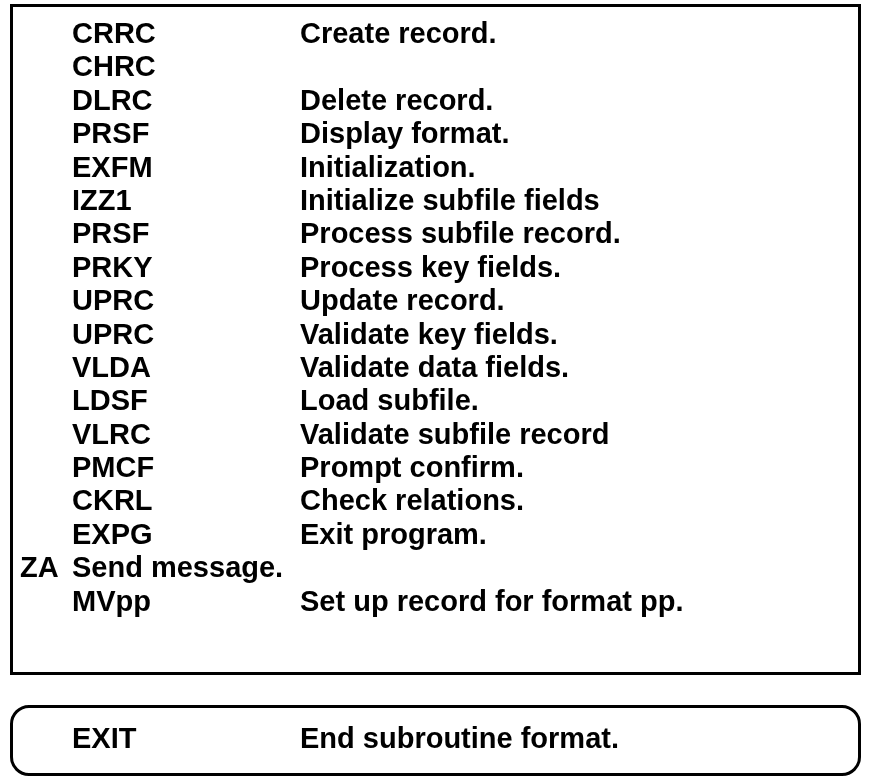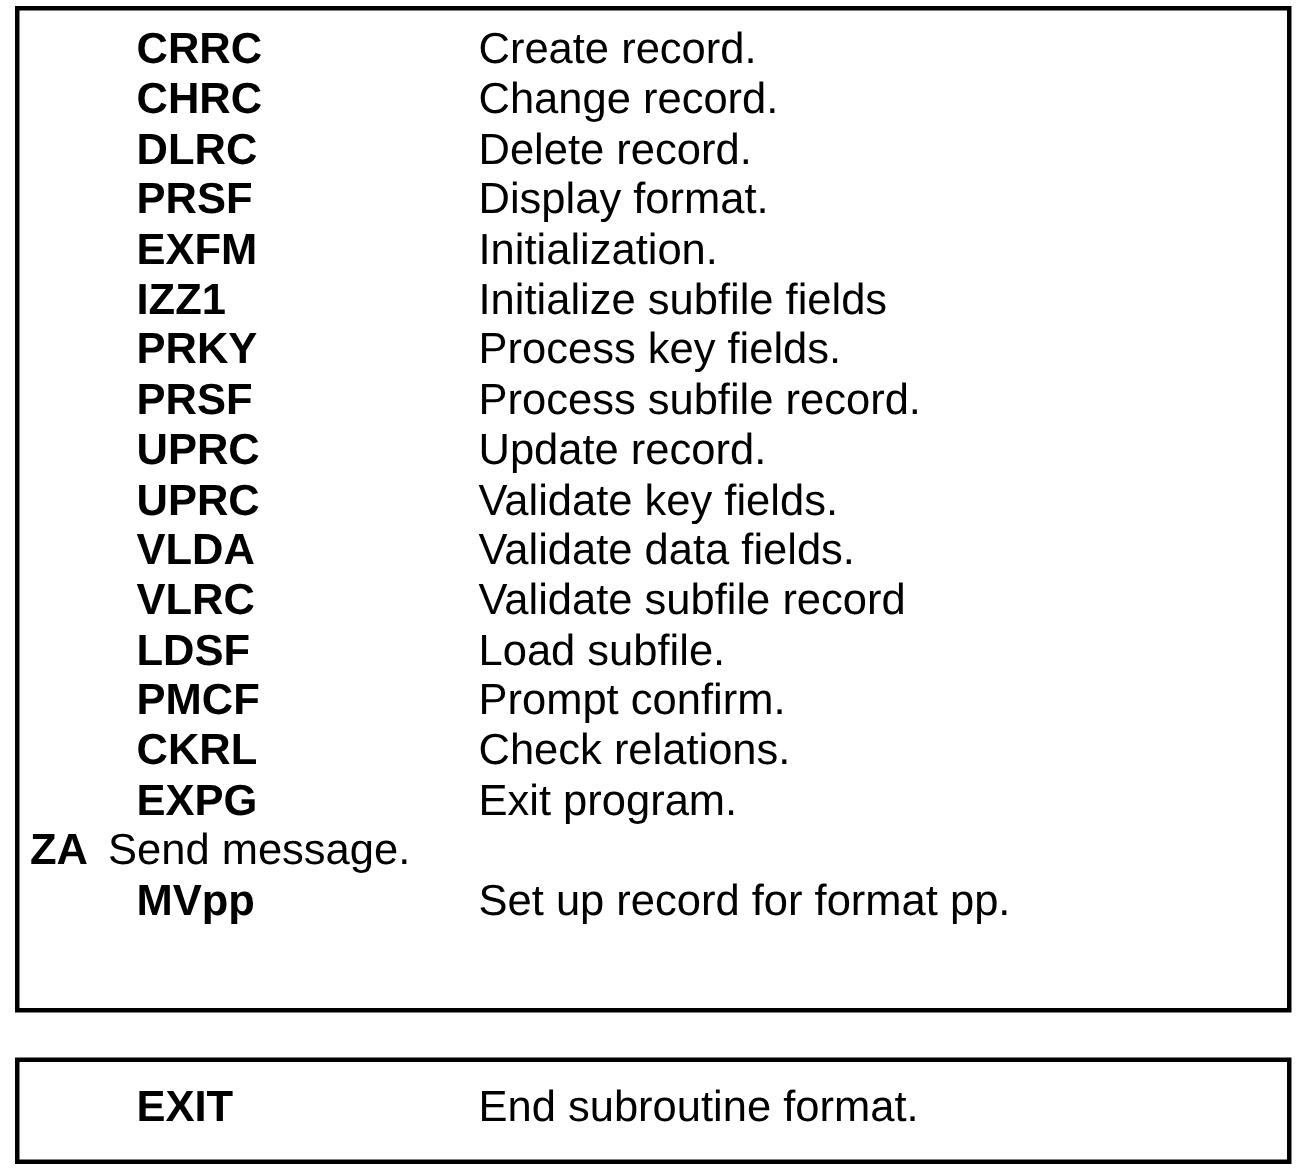--- a/index.html
+++ b/index.html
@@ -25,62 +25,61 @@
   }
   #panel-main {
     top: 4px;
     height: 671px;
     padding-top: 10px;
   }
   #panel-exit {
     top: 705px;
     height: 71px;
     padding-top: 14px;
+    border-radius: 19px;
   }
   .row {
     display: flex;
     height: 33.4px;
     line-height: 33.4px;
     font-size: 29px;
     padding-left: 7px;
     white-space: pre;
   }
   .prefix {
     display: inline-block;
     width: 52px;
     font-weight: bold;
     flex: none;
   }
   .code {
     display: inline-block;
     width: 228px;
     font-weight: bold;
     flex: none;
-    margin-left: 19px;
   }
   .desc {
-    font-weight: normal;
+    font-weight: bold;
     flex: none;
   }
 </style>
 </head>
 <body>
 
 <div class="panel" id="panel-main">
 
     <div class="row">
       <span class="prefix"></span>
       <span class="code">CRRC</span>
       <span class="desc">Create record.</span>
     </div>
 
     <div class="row">
       <span class="prefix"></span>
       <span class="code">CHRC</span>
-      <span class="desc">Change record.</span>
     </div>
 
     <div class="row">
       <span class="prefix"></span>
       <span class="code">DLRC</span>
       <span class="desc">Delete record.</span>
     </div>
 
     <div class="row">
       <span class="prefix"></span>
@@ -96,28 +95,28 @@
 
 
     <div class="row">
       <span class="prefix"></span>
       <span class="code">IZZ1</span>
       <span class="desc">Initialize subfile fields</span>
     </div>
 
     <div class="row">
       <span class="prefix"></span>
-      <span class="code">PRKY</span>
-      <span class="desc">Process key fields.</span>
+      <span class="code">PRSF</span>
+      <span class="desc">Process subfile record.</span>
     </div>
 
     <div class="row">
       <span class="prefix"></span>
-      <span class="code">PRSF</span>
-      <span class="desc">Process subfile record.</span>
+      <span class="code">PRKY</span>
+      <span class="desc">Process key fields.</span>
     </div>
 
     <div class="row">
       <span class="prefix"></span>
       <span class="code">UPRC</span>
       <span class="desc">Update record.</span>
     </div>
 
     <div class="row">
       <span class="prefix"></span>
@@ -126,28 +125,28 @@
     </div>
 
     <div class="row">
       <span class="prefix"></span>
       <span class="code">VLDA</span>
       <span class="desc">Validate data fields.</span>
     </div>
 
     <div class="row">
       <span class="prefix"></span>
-      <span class="code">VLRC</span>
-      <span class="desc">Validate subfile record</span>
+      <span class="code">LDSF</span>
+      <span class="desc">Load subfile.</span>
     </div>
 
     <div class="row">
       <span class="prefix"></span>
-      <span class="code">LDSF</span>
-      <span class="desc">Load subfile.</span>
+      <span class="code">VLRC</span>
+      <span class="desc">Validate subfile record</span>
     </div>
 
     <div class="row">
       <span class="prefix"></span>
       <span class="code">PMCF</span>
       <span class="desc">Prompt confirm.</span>
     </div>
 
     <div class="row">
       <span class="prefix"></span>

